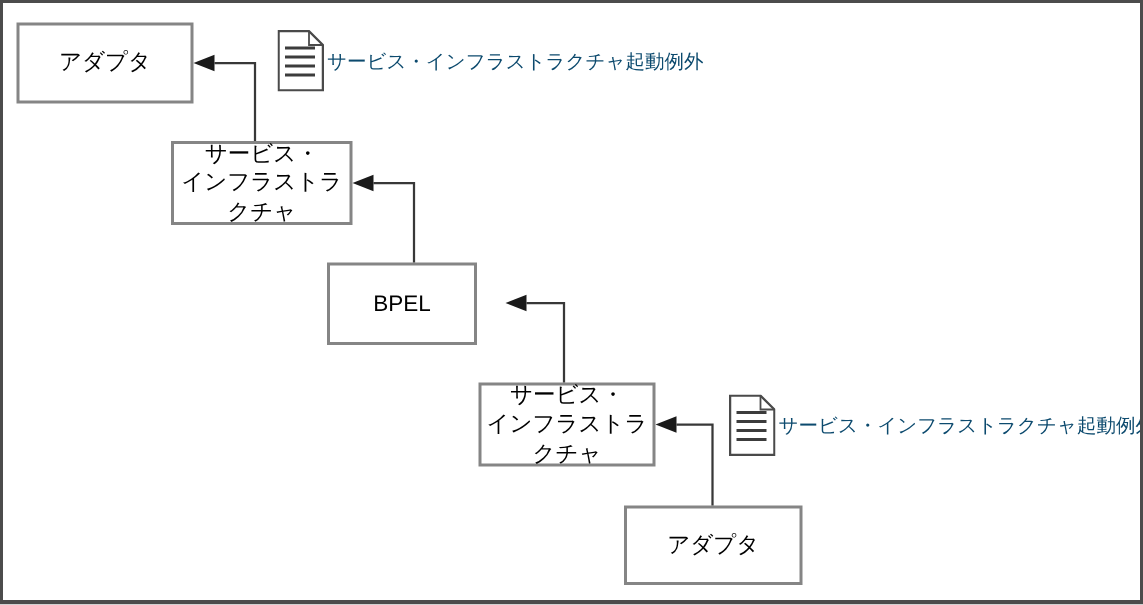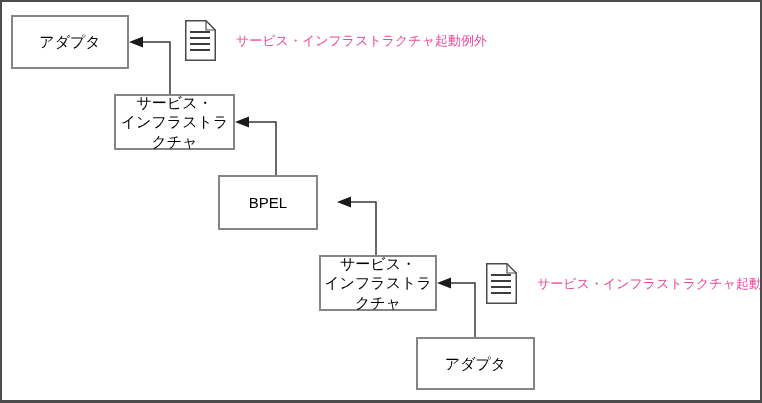--- a/index.html
+++ b/index.html
@@ -46,23 +46,23 @@
     position: absolute;
     display: flex;
     align-items: center;
     z-index: 2;
   }
   .note .doc-icon {
     flex: 0 0 auto;
     display: block;
   }
   .note .note-label {
-    margin-left: 20px;
+    margin-left: 2px;
     font-size: 13px;
-    color: #ec4899;
+    color: #0c4a6e;
     white-space: nowrap;
   }
   .connector {
     fill: none;
     stroke: #383838;
     stroke-width: 1.5;
   }
   .arrowhead {
     fill: #1a1a1a;
     stroke: none;

